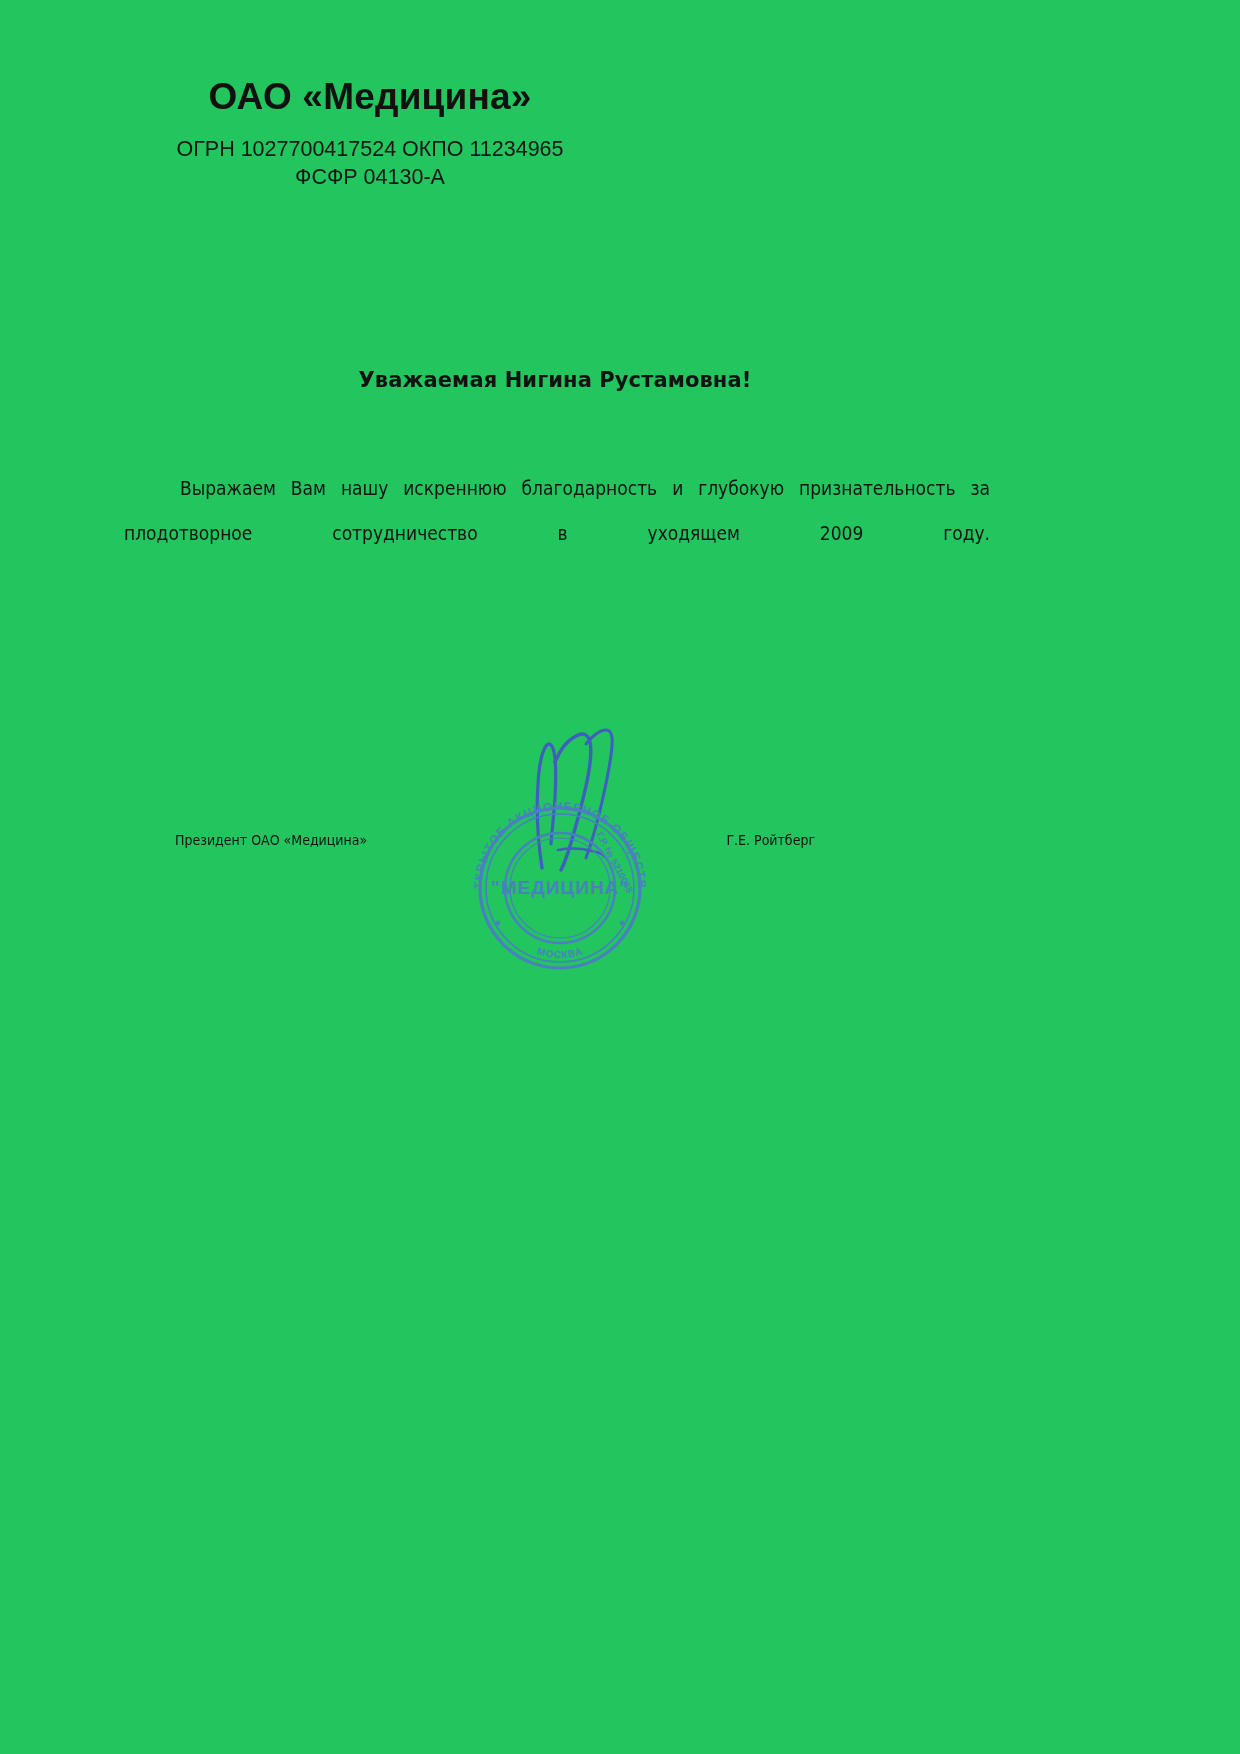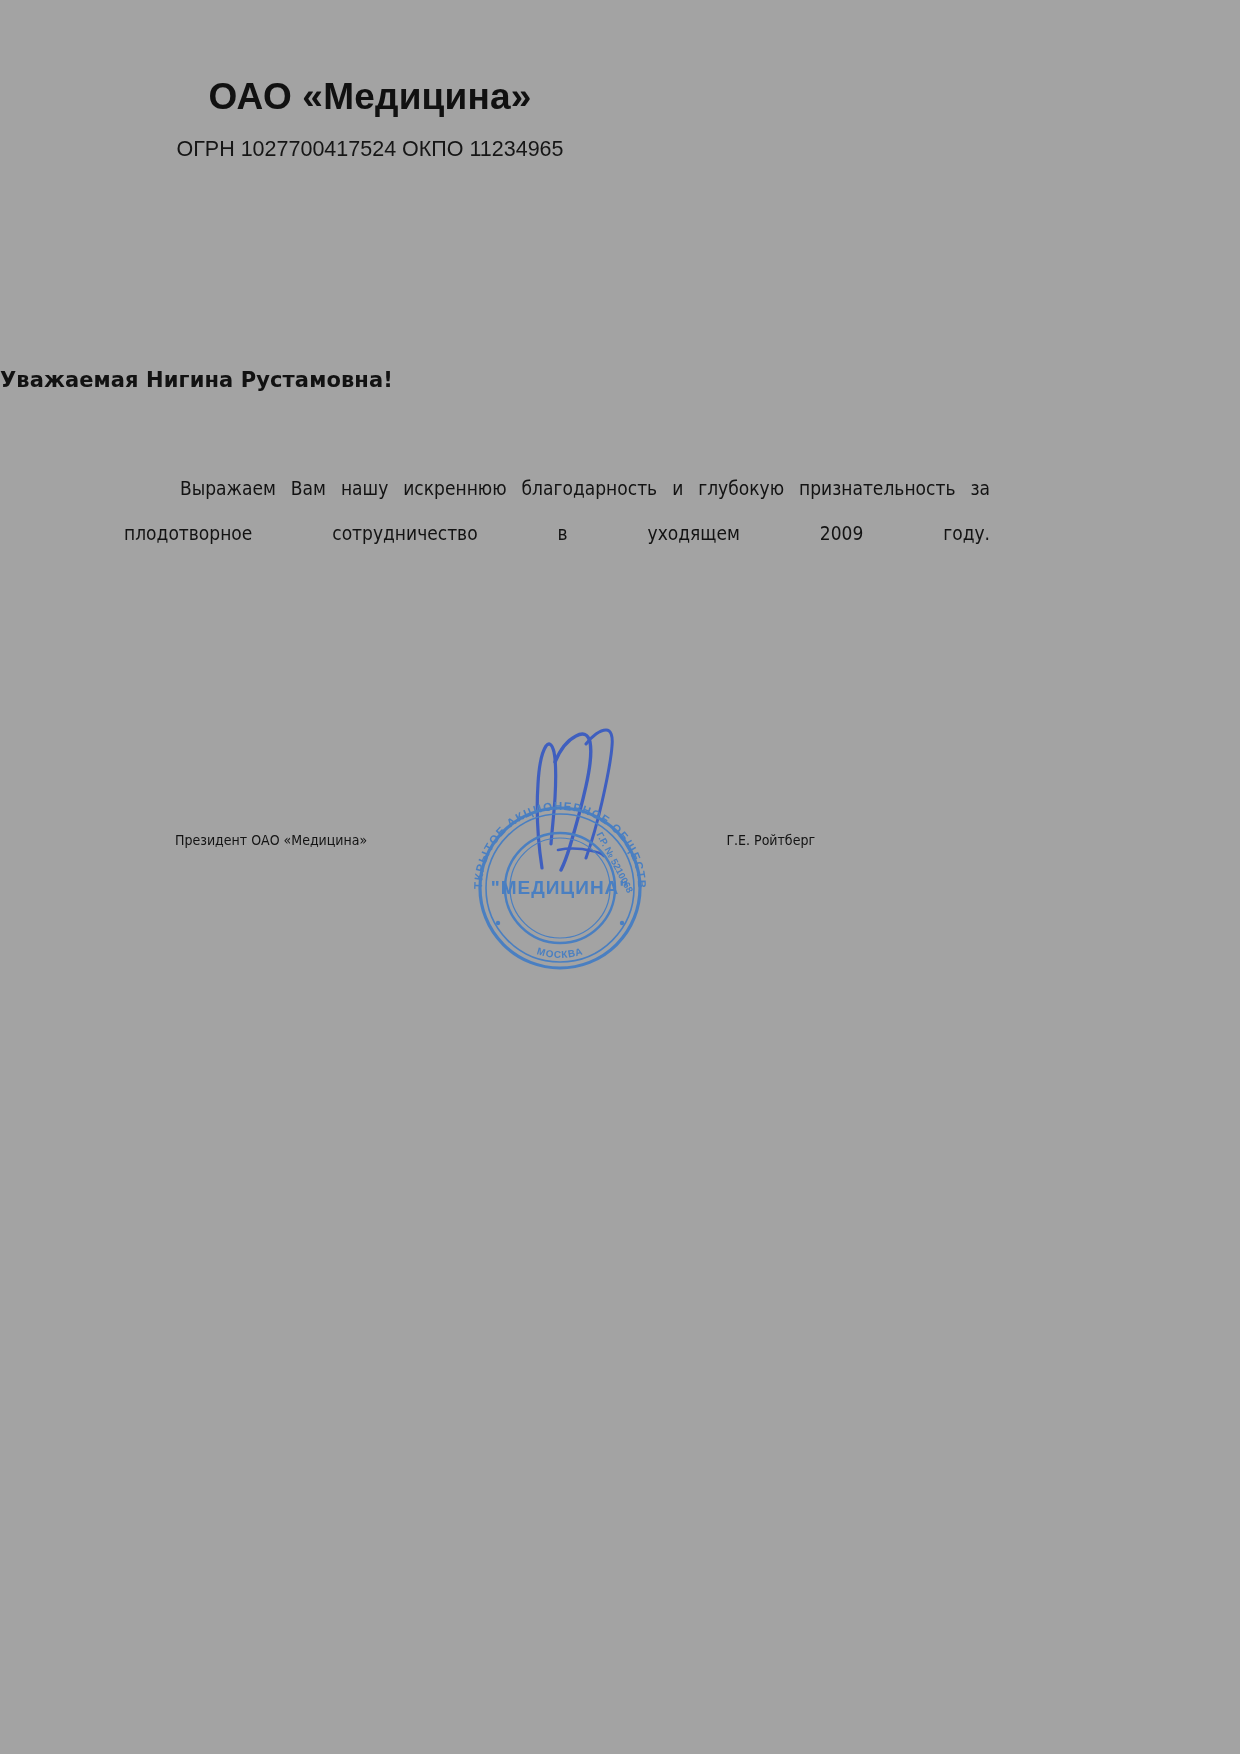--- a/index.html
+++ b/index.html
@@ -12,21 +12,21 @@
     height: 1754px;
     position: relative;
     font-family: "Liberation Sans", sans-serif;
     color: #1a1a1a;
     overflow: hidden;
   }
 
   .page {
     position: absolute;
     inset: 0;
-    background: #a3a3a3;
+    background: #22c55e;
   }
 
   
   .letterhead {
     position: absolute;
     left: 0;
     top: 78px;
     width: 740px;
     text-align: center;
   }
@@ -46,21 +46,21 @@
     color: #161616;
     white-space: nowrap;
   }
 
   
   .salutation {
     position: absolute;
     left: 0;
     right: 0;
     top: 368px;
-    text-align: left;
+    text-align: center;
     font-family: "DejaVu Sans", sans-serif;
     font-weight: bold;
     font-size: 21px;
     letter-spacing: 0.1px;
     color: #121212;
     padding-right: 130px;
   }
 
   
   .body-block {
@@ -127,20 +127,21 @@
   .stamp svg { display: block; }
 </style>
 </head>
 <body>
 
 <div class="page">
 
   <div class="letterhead">
     <div class="company-name">ОАО «Медицина»</div>
     <div class="reg-line">ОГРН 1027700417524 ОКПО 11234965</div>
+    <div class="reg-line">ФСФР 04130-А</div>
   </div>
 
   <div class="salutation">Уважаемая Нигина Рустамовна!</div>
 
   <div class="body-block">
     <p class="para">Выражаем Вам нашу искреннюю благодарность и глубокую признательность за плодотворное сотрудничество в уходящем 2009 году.</p>
   </div>
 
   <div class="signature-ink">
     <svg width="160" height="150" viewBox="0 0 160 150" fill="none" xmlns="http://www.w3.org/2000/svg">

